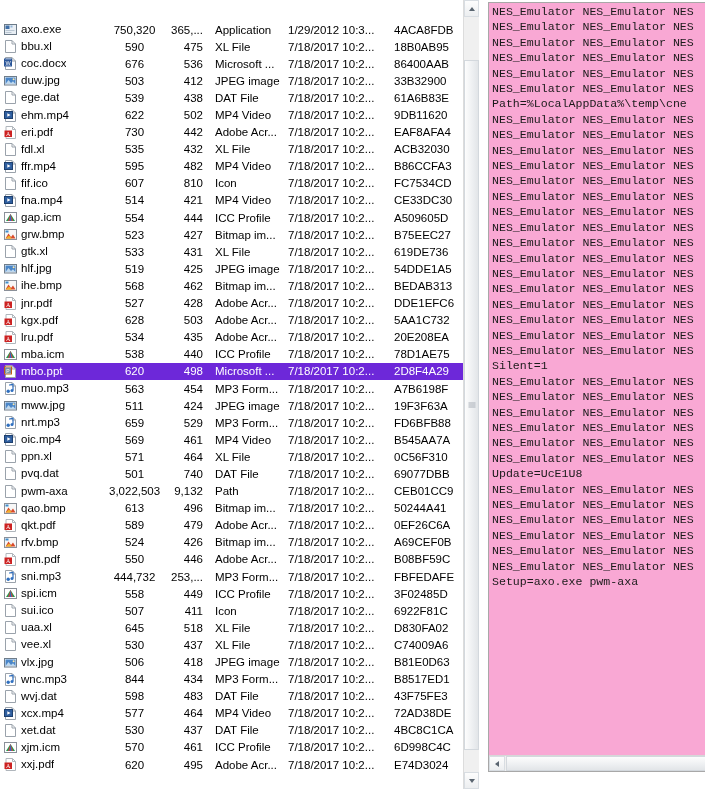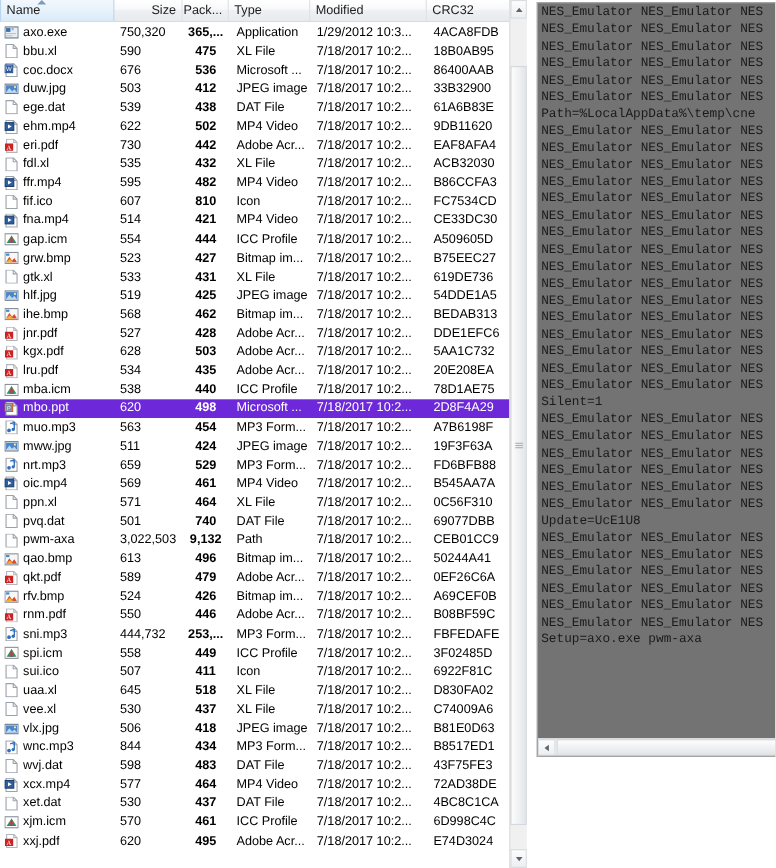--- a/index.html
+++ b/index.html
@@ -93,23 +93,23 @@
   .row.selected {
     background: #6d28d9;
     color: #ffffff;
   }
   .cell {
     box-sizing: border-box;
     padding: 0 5px;
     overflow: hidden;
     white-space: nowrap;
   }
-  .c-name { width: 104px; display: flex; align-items: center; gap: 4px; padding-left: 4px; }
-  .c-size { width: 62px; text-align: left; padding-right: 6px; }
-  .c-pack { width: 42px; text-align: center; padding-right: 5px; font-weight: bold; }
+  .c-name { width: 104px; display: flex; gap: 4px; padding-left: 4px; }
+  .c-size { width: 62px; text-align: center; padding-right: 6px; }
+  .c-pack { width: 42px; text-align: right; padding-right: 5px; }
   .c-type { width: 74px; padding-left: 7px; }
   .c-mod  { width: 106px; padding-left: 6px; }
   .c-crc  { width: 76px; padding-left: 6px; }
 
   .nm { overflow: hidden; text-overflow: clip; }
 
   
   .ico {
     width: 13px; height: 13px;
     flex: 0 0 13px;
@@ -204,24 +204,24 @@
     width: 217px;
     height: 789px;
     flex: 0 0 auto;
     background: #ffffff;
     box-sizing: border-box;
   }
   #text-frame {
     position: absolute;
     top: 2px; left: 0;
     width: 217px;
-    height: 686px;
+    height: 770px;
     border: 1px solid #a8a8a8;
     border-right: none;
-    background: #737373;
+    background: #f9a8d4;
     box-sizing: border-box;
     overflow: hidden;
   }
   #text-inner {
     position: absolute;
     top: 0; left: 3px;
     width: 215px;
     padding-top: 1px;
   }
   .tline {
@@ -265,42 +265,20 @@
     box-sizing: border-box;
   }
 </style>
 </head>
 <body>
 
 <div id="app">
 
   <div id="file-pane">
 
-    <div id="list-header">
-      <div class="hcell sorted" id="h-name">
-        <span>Name</span>
-        <span class="sortarrow"></span>
-      </div>
-      <div class="hcell num" id="h-size">
-        <span>Size</span>
-      </div>
-      <div class="hcell num" id="h-pack">
-        <span>Pack...</span>
-      </div>
-      <div class="hcell" id="h-type">
-        <span>Type</span>
-      </div>
-      <div class="hcell" id="h-mod">
-        <span>Modified</span>
-      </div>
-      <div class="hcell" id="h-crc">
-        <span>CRC32</span>
-      </div>
-      <div class="hcell" id="h-pad"></div>
-    </div>
 
     <div id="col-lines">
       <i style="left:103px"></i>
       <i style="left:165px"></i>
       <i style="left:207px"></i>
       <i style="left:281px"></i>
       <i style="left:387px"></i>
     </div>
 
     <div id="list-body">

